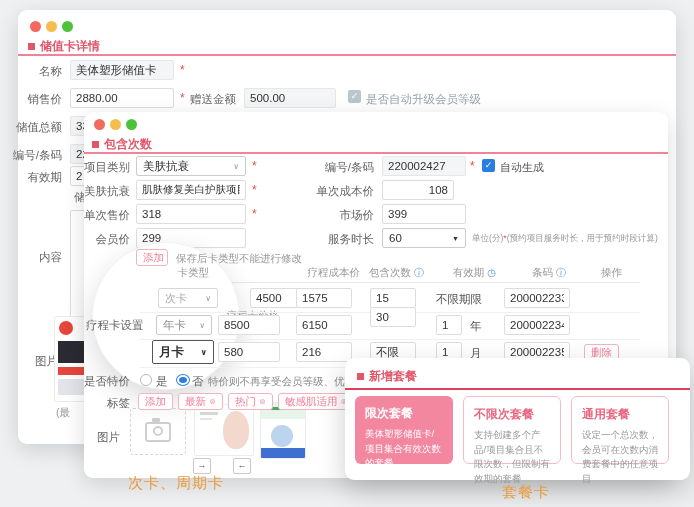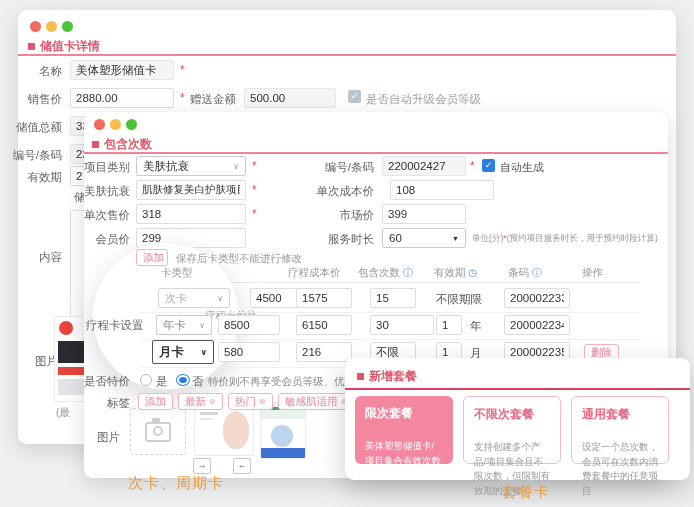--- a/index.html
+++ b/index.html
@@ -17,21 +17,21 @@
   .ipt{position:absolute;border:1px solid #ddd;border-radius:2px;font-size:11.5px;color:#333;
        padding:0 5px;background:#fff;height:20px;box-sizing:border-box;font-family:inherit;outline:none;}
   .ipt.gray{background:#f4f5f6;border-color:#e4e6e8;}
   .sel{position:absolute;border:1px solid #ccc;border-radius:2px;font-size:11.5px;color:#333;background:#fff;
        display:flex;align-items:center;justify-content:space-between;padding:0 6px;box-sizing:border-box;height:20px;}
   .chev{font-size:8px;color:#999;}
   .req{position:absolute;color:#e84c4c;font-size:12px;}
   .btn-pink{position:absolute;border:1px solid #f4b3c0;color:#ef819a;font-size:10.5px;border-radius:3px;
        background:#fff;text-align:center;height:17px;line-height:15px;box-sizing:border-box;cursor:pointer;white-space:nowrap;padding:0 6px;}
   .note{position:absolute;color:#999;font-size:10.5px;white-space:nowrap;}
-  .th{position:absolute;font-size:10.5px;color:#999;text-align:left;white-space:nowrap;}
+  .th{position:absolute;font-size:10.5px;color:#999;text-align:right;white-space:nowrap;}
   .icn-b{color:#5b9bd5;font-size:10px;}
   .celltxt{position:absolute;font-size:11.5px;color:#555;white-space:nowrap;}
   .hline{position:absolute;height:1px;background:#f0f0f0;}
   .cb{position:absolute;width:13px;height:13px;border-radius:2px;color:#fff;font-size:9px;line-height:13px;text-align:center;}
   .cb.blue{background:#2a7de1;} .cb.gray{background:#b9c6ce;}
   .radio{position:absolute;width:12px;height:12px;border-radius:50%;border:1px solid #b9b9b9;background:#fff;box-sizing:border-box;}
   .radio.sel{border:1px solid #2a7de1;}
   .radio.sel::after{content:"";position:absolute;left:2px;top:2px;right:2px;bottom:2px;border-radius:50%;background:#2a7de1;}
   .lens{position:absolute;border-radius:50%;background:#fff;border:1px solid #f2f2f2;
         box-shadow:0 10px 28px rgba(0,0,0,.15);pointer-events:none;}
@@ -39,21 +39,21 @@
   .cap{position:absolute;color:#ed9a3c;font-size:15px;letter-spacing:1px;white-space:nowrap;}
   .upload{position:absolute;border:1px dashed #d8d8d8;border-radius:3px;background:#fff;
           display:flex;align-items:center;justify-content:center;}
   .cam{position:relative;width:22px;height:16px;border:2px solid #cfcfcf;border-radius:3px;}
   .cam::before{content:"";position:absolute;left:6px;top:2px;width:6px;height:6px;border:2px solid #cfcfcf;border-radius:50%;}
   .cam::after{content:"";position:absolute;top:-6px;left:5px;width:8px;height:4px;background:#cfcfcf;border-radius:1px;}
   .thumb{position:absolute;border:1px solid #ececec;border-radius:2px;background:#fff;overflow:hidden;}
   .arrbtn{position:absolute;width:16px;height:14px;border:1px solid #c9c9c9;border-radius:2px;background:#fff;
           font-size:9px;color:#555;text-align:center;line-height:13px;cursor:pointer;}
   .card{position:absolute;width:98px;height:68px;border-radius:6px;box-sizing:border-box;padding:9px 10px;}
-  .card .ct{font-size:12px;font-weight:bold;margin-bottom:17px;}
+  .card .ct{font-size:12px;font-weight:bold;margin-bottom:5px;}
   .card .cd{font-size:9.5px;line-height:1.55;}
   .card.selected{background:#f2879f;color:#fff;}
   .card.selected .ct{color:#fff;}
   .card.plain{background:#fff;border:1px solid #f5bcc8;}
   .card.plain .ct{color:#e8677f;}
   .card.plain .cd{color:#999;}
   .chipx{font-size:8px;color:#f0a3b5;margin-left:3px;vertical-align:1px;}
 </style>
 </head>
 <body>
@@ -131,21 +131,21 @@
     <div class="lbl" style="left:222px;top:48px;width:68px;">编号/条码</div>
     <input class="ipt gray" style="left: 298px; top: 44px; width: 84px;" value="220002427">
     <span class="req" style="left:386px;top:47px;">*</span>
     <span class="cb blue" style="left:398px;top:47px;">✓</span>
     <div class="note" style="left:416px;top:48px;font-size:11px;color:#555;">自动生成</div>
 
     <div class="lbl" style="left:0;top:72px;width:46px;">美肤抗衰</div>
     <input class="ipt" style="left: 52px; top: 68px; width: 110px; font-size: 10.5px;" value="肌肤修复美白护肤项目">
     <span class="req" style="left:168px;top:71px;">*</span>
     <div class="lbl" style="left:222px;top:72px;width:68px;">单次成本价</div>
-    <input class="ipt" style="left: 306px; top: 68px; width: 104px;" value="108">
+    <input class="ipt" style="left: 298px; top: 68px; width: 72px; text-align: right;" value="108">
 
     <div class="lbl" style="left:0;top:96px;width:46px;">单次售价</div>
     <input class="ipt" style="left: 52px; top: 92px; width: 110px;" value="318">
     <span class="req" style="left:168px;top:95px;">*</span>
     <div class="lbl" style="left:222px;top:96px;width:68px;">市场价</div>
     <input class="ipt" style="left: 298px; top: 92px; width: 84px;" value="399">
 
     <div class="lbl" style="left:0;top:120px;width:46px;">会员价</div>
     <input class="ipt" style="left: 52px; top: 116px; width: 110px;" value="299">
     <div class="lbl" style="left:222px;top:120px;width:68px;">服务时长</div>
@@ -166,38 +166,38 @@
 
     <div class="th z3" style="left:77px;top:154px;width:48px;">卡类型</div>
     <div class="th z3" style="left:121px;top:154px;width:74px;margin-top:43px;">疗程卡价格</div>
     <div class="th z3" style="left:204px;top:154px;width:72px;">疗程成本价</div>
     <div class="th z3" style="left:274px;top:154px;width:66px;"><span>包含次数</span> <span class="icn-b">ⓘ</span></div>
     <div class="th z3" style="left:350px;top:154px;width:62px;"><span>有效期</span> <span class="icn-b">◷</span></div>
     <div class="th z3" style="left:424px;top:154px;width:58px;"><span>条码</span> <span class="icn-b">ⓘ</span></div>
     <div class="th z3" style="left:498px;top:154px;width:40px;">操作</div>
     <div class="hline" style="left:56px;top:170px;width:500px;background:#e8e8e8;"></div>
 
-    <div class="sel z3" style="left:74px;top:176px;width:72px;color:#a9a9a9;border-color:#d7d7d7;font-size:11px;justify-content:space-between;">
+    <div class="sel z3" style="left:74px;top:176px;width:60px;color:#a9a9a9;border-color:#d7d7d7;font-size:11px;justify-content:space-between;">
       <span>次卡</span>
       <span class="chev">∨</span>
     </div>
     <input class="ipt z3" style="left: 134px; top: 176px; width: 62px; margin-left: 32px;" value="4500">
     <input class="ipt z3" style="left: 212px; top: 176px; width: 56px;" value="1575">
     <input class="ipt z3" style="left: 286px; top: 176px; width: 46px;" value="15">
     <div class="celltxt z3" style="left:352px;top:180px;">不限期限</div>
     <input class="ipt z3" style="left: 420px; top: 176px; width: 66px;" value="200002233">
     <div class="hline z3" style="left:56px;top:200px;width:500px;"></div>
 
     <div class="sel z3" style="left:72px;top:203px;width:56px;color:#8f8f8f;border-color:#cbcbcb;font-size:11.5px;">
       <span>年卡</span>
       <span class="chev">∨</span>
     </div>
     <input class="ipt z3" style="left: 134px; top: 203px; width: 62px;" value="8500">
     <input class="ipt z3" style="left: 212px; top: 203px; width: 56px;" value="6150">
-    <input class="ipt z3" style="left: 286px; top: 203px; width: 64px;" value="30">
+    <input class="ipt z3" style="left: 286px; top: 195px; width: 46px;" value="30">
     <input class="ipt z3" style="left: 352px; top: 203px; width: 26px;" value="1">
     <div class="celltxt z3" style="left:386px;top:207px;">年</div>
     <input class="ipt z3" style="left: 420px; top: 203px; width: 66px;" value="200002234">
     <div class="hline z3" style="left:56px;top:227px;width:500px;"></div>
 
     <div class="sel z3" style="left:68px;top:228px;width:62px;height:24px;color:#333;border-color:#555;font-size:12.5px;font-weight:bold;">
       <span>月卡</span>
       <span class="chev" style="color:#333;">∨</span>
     </div>
     <input class="ipt z3" style="left: 134px; top: 230px; width: 62px;" value="580">

